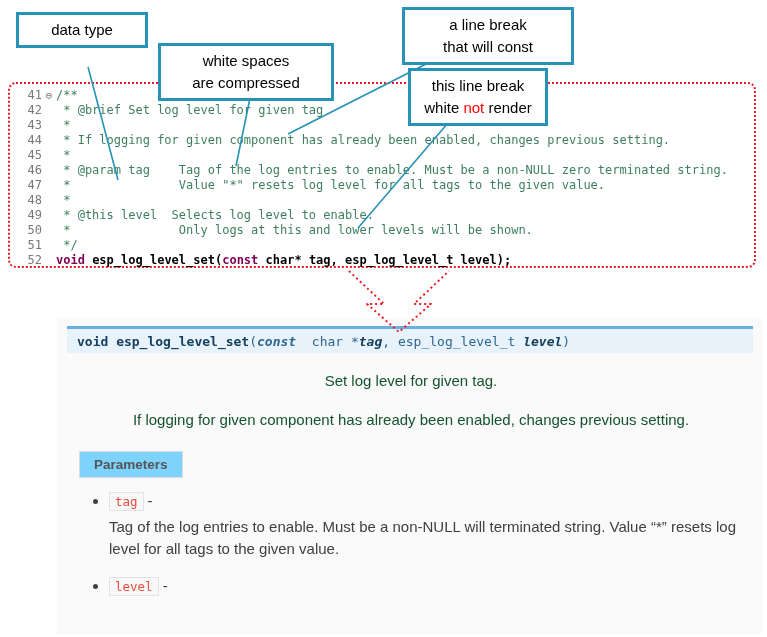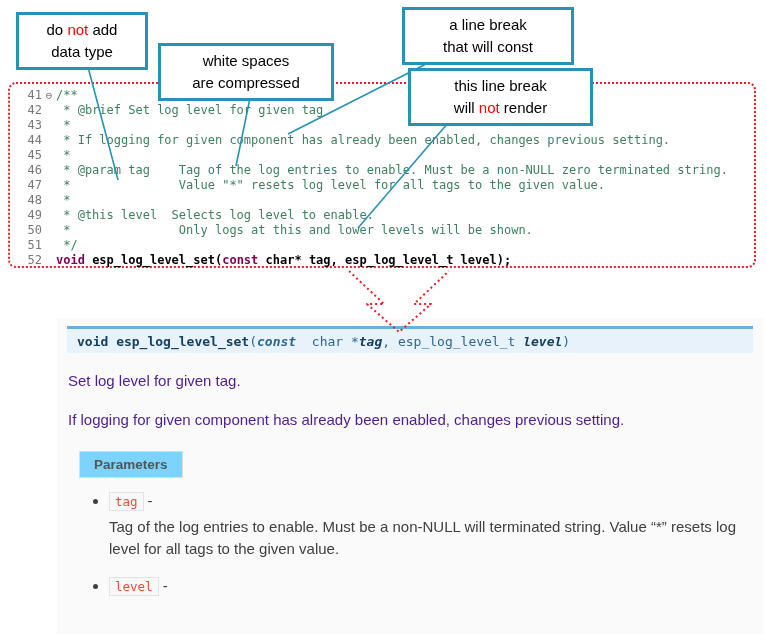--- a/index.html
+++ b/index.html
@@ -20,21 +20,21 @@
     font-size: 15px;
     color: #000000;
     padding: 4px 6px;
     line-height: 1.45;
     z-index: 10;
   }
   .callout .hl { color: #ff0000; }
   #callout-1 { left: 16px;  top: 12px;  width: 132px; }
   #callout-2 { left: 158px; top: 43px;  width: 176px; }
   #callout-3 { left: 402px; top: 7px;   width: 172px; }
-  #callout-4 { left: 408px; top: 68px;  width: 185px; }
+  #callout-4 { left: 408px; top: 68px;  width: 140px; }
 
   
   #overlay {
     position: absolute; left: 0; top: 0;
     width: 767px; height: 637px;
     z-index: 5; pointer-events: none;
   }
 
   
   #code-block {
@@ -72,24 +72,25 @@
     padding: 5px 10px 4px 10px;
     font-family: "DejaVu Sans Mono", monospace;
     font-size: 13px;
     color: #2f6690;
     white-space: pre;
   }
   #doc-sig .s-bold   { font-weight: bold; color: #16405e; }
   #doc-sig .s-kw     { font-weight: bold; font-style: italic; color: #2f6690; }
   #doc-sig .s-param  { font-weight: bold; font-style: italic; color: #16405e; }
   .doc-para {
-    margin: 17px 20px 0 11px;
+    margin: 17px 20px 0 22px;
     font-size: 15px;
-    color: #4c1d95;
+    color: #14532d;
     line-height: 1.45;
+    text-align: center;
   }
   #params-box {
     display: inline-block;
     margin: 20px 0 0 22px;
     background: #7dd3fc;
     border: 1px solid #dcdcdc;
     padding: 5px 14px;
     font-size: 13.5px;
     font-weight: bold;
     color: #555555;
@@ -122,34 +123,33 @@
 
 <svg id="overlay">
   <line x1="88" y1="67" x2="118" y2="180" stroke="#2792b5" stroke-width="1.6"></line>
   <line x1="250" y1="98" x2="236" y2="166" stroke="#2792b5" stroke-width="1.6"></line>
   <line x1="430" y1="62" x2="288" y2="134" stroke="#2792b5" stroke-width="1.6"></line>
   <line x1="448" y1="123" x2="358" y2="228" stroke="#2792b5" stroke-width="1.6"></line>
   <path d="M349,271 L384,304 L367,304 L399,332 L431,304 L414,304 L449,271" fill="none" stroke="#ea1c24" stroke-width="2" stroke-dasharray="2 3" stroke-linejoin="round"></path>
 </svg>
 
 <div class="callout" id="callout-1">
-  <div><span>do </span><span class="hl">not</span><span> add</span></div>
   <div>data type</div>
 </div>
 <div class="callout" id="callout-2">
   <div>white spaces</div>
   <div>are  compressed</div>
 </div>
 <div class="callout" id="callout-3">
   <div>a line break</div>
   <div>that will const</div>
 </div>
 <div class="callout" id="callout-4">
   <div>this line break</div>
-  <div><span>will </span><span class="hl">not</span><span> render</span></div>
+  <div><span>white </span><span class="hl">not</span><span> render</span></div>
 </div>
 
 <div id="code-block">
   <div class="code-row"><span class="ln">41</span><span class="fold">⊖</span><span class="code-text">/**</span></div>
   <div class="code-row"><span class="ln">42</span><span class="fold"></span><span class="code-text"> * @brief Set log level for given tag</span></div>
   <div class="code-row"><span class="ln">43</span><span class="fold"></span><span class="code-text"> *</span></div>
   <div class="code-row"><span class="ln">44</span><span class="fold"></span><span class="code-text"> * If logging for given component has already been enabled, changes previous setting.</span></div>
   <div class="code-row"><span class="ln">45</span><span class="fold"></span><span class="code-text"> *</span></div>
   <div class="code-row"><span class="ln">46</span><span class="fold"></span><span class="code-text"> * @param tag    Tag of the log entries to enable. Must be a non-NULL zero terminated string.</span></div>
   <div class="code-row"><span class="ln">47</span><span class="fold"></span><span class="code-text"> *               Value "*" resets log level for all tags to the given value.</span></div>

